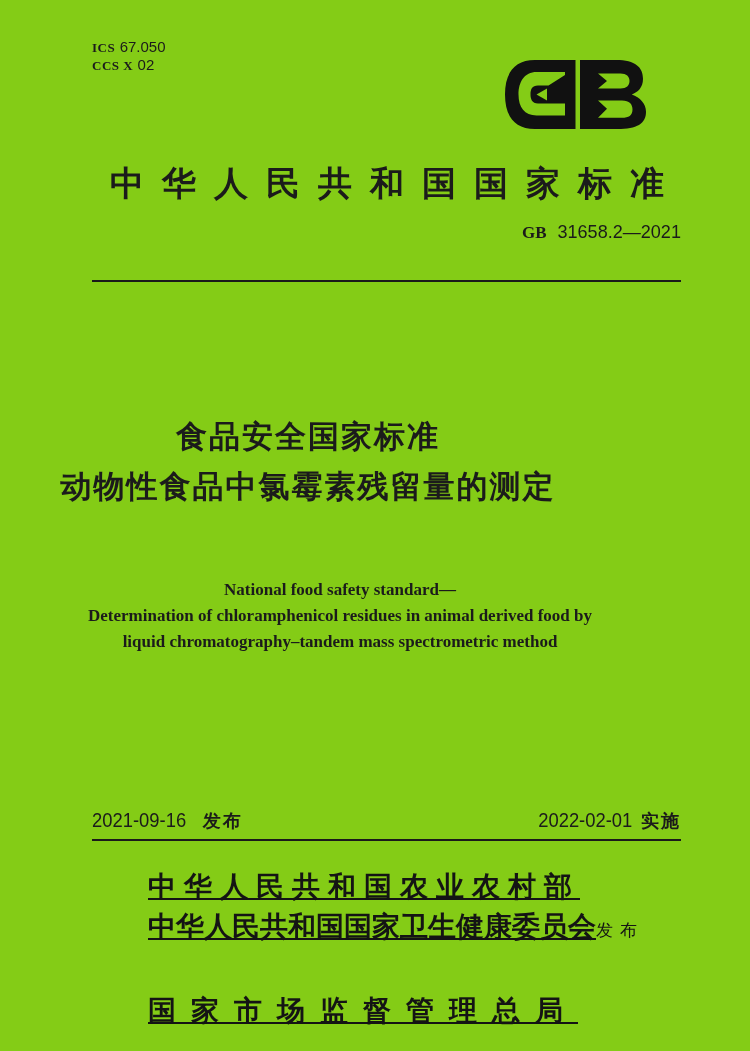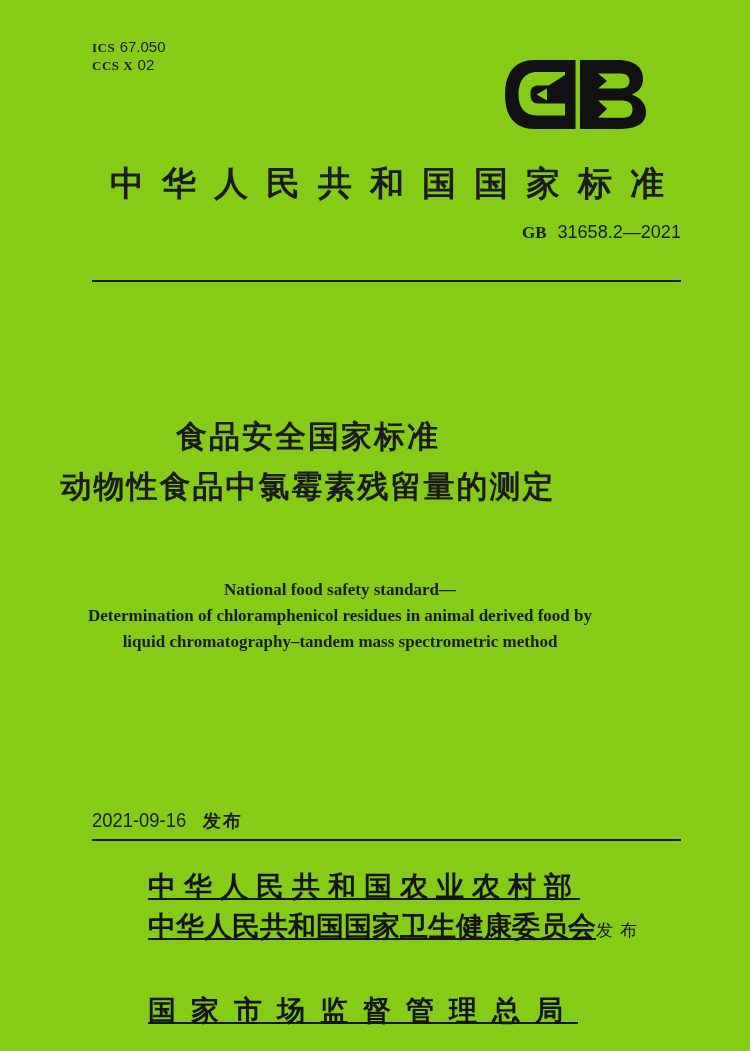--- a/index.html
+++ b/index.html
@@ -116,20 +116,24 @@
     <div>National food safety standard—</div>
     <div>Determination of chloramphenicol residues in animal derived food by</div>
     <div>liquid chromatography–tandem mass spectrometric method</div>
   </div>
 
   <div class="dates-row">
     <div>
       <span class="date-num">2021-09-16</span>
       <span class="date-label">发布</span>
     </div>
+    <div>
+      <span class="date-num right">2022-02-01</span>
+      <span class="date-label">实施</span>
+    </div>
   </div>
 
   <div class="rule rule-dates"></div>
 
   <div class="footer">
     <div class="org-line org-1">中华人民共和国农业农村部</div>
     <div class="org-line org-2">中华人民共和国国家卫生健康委员会</div>
     <div class="org-line org-3">国家市场监督管理总局</div>
     <div class="publish-label">发布</div>
   </div>

